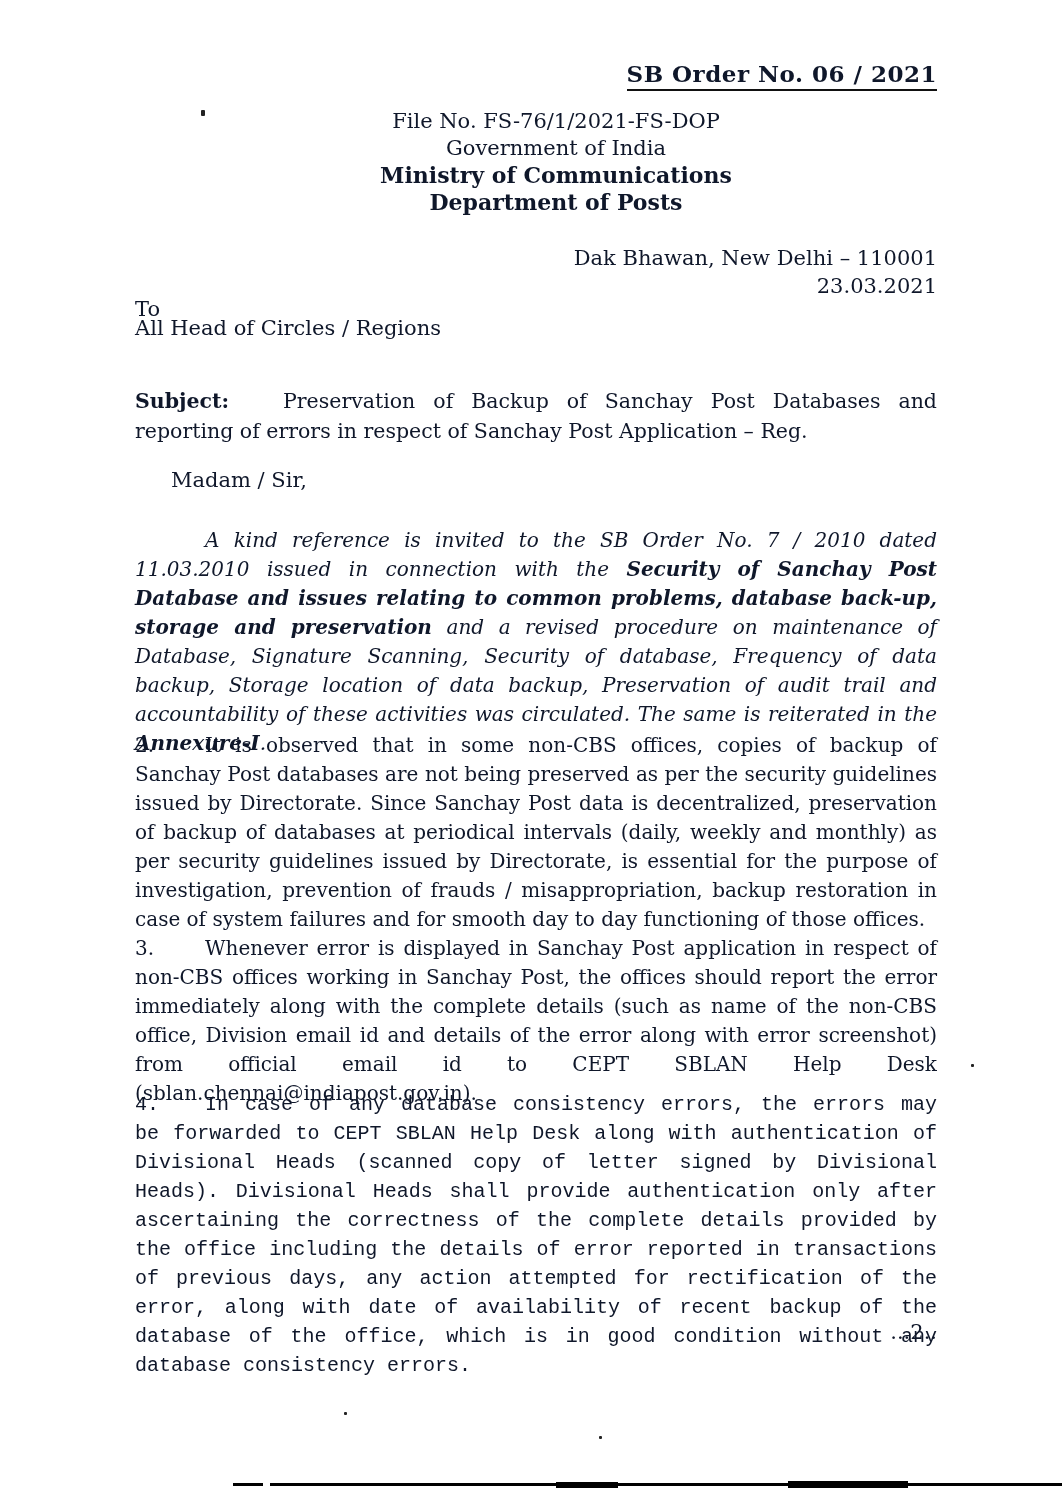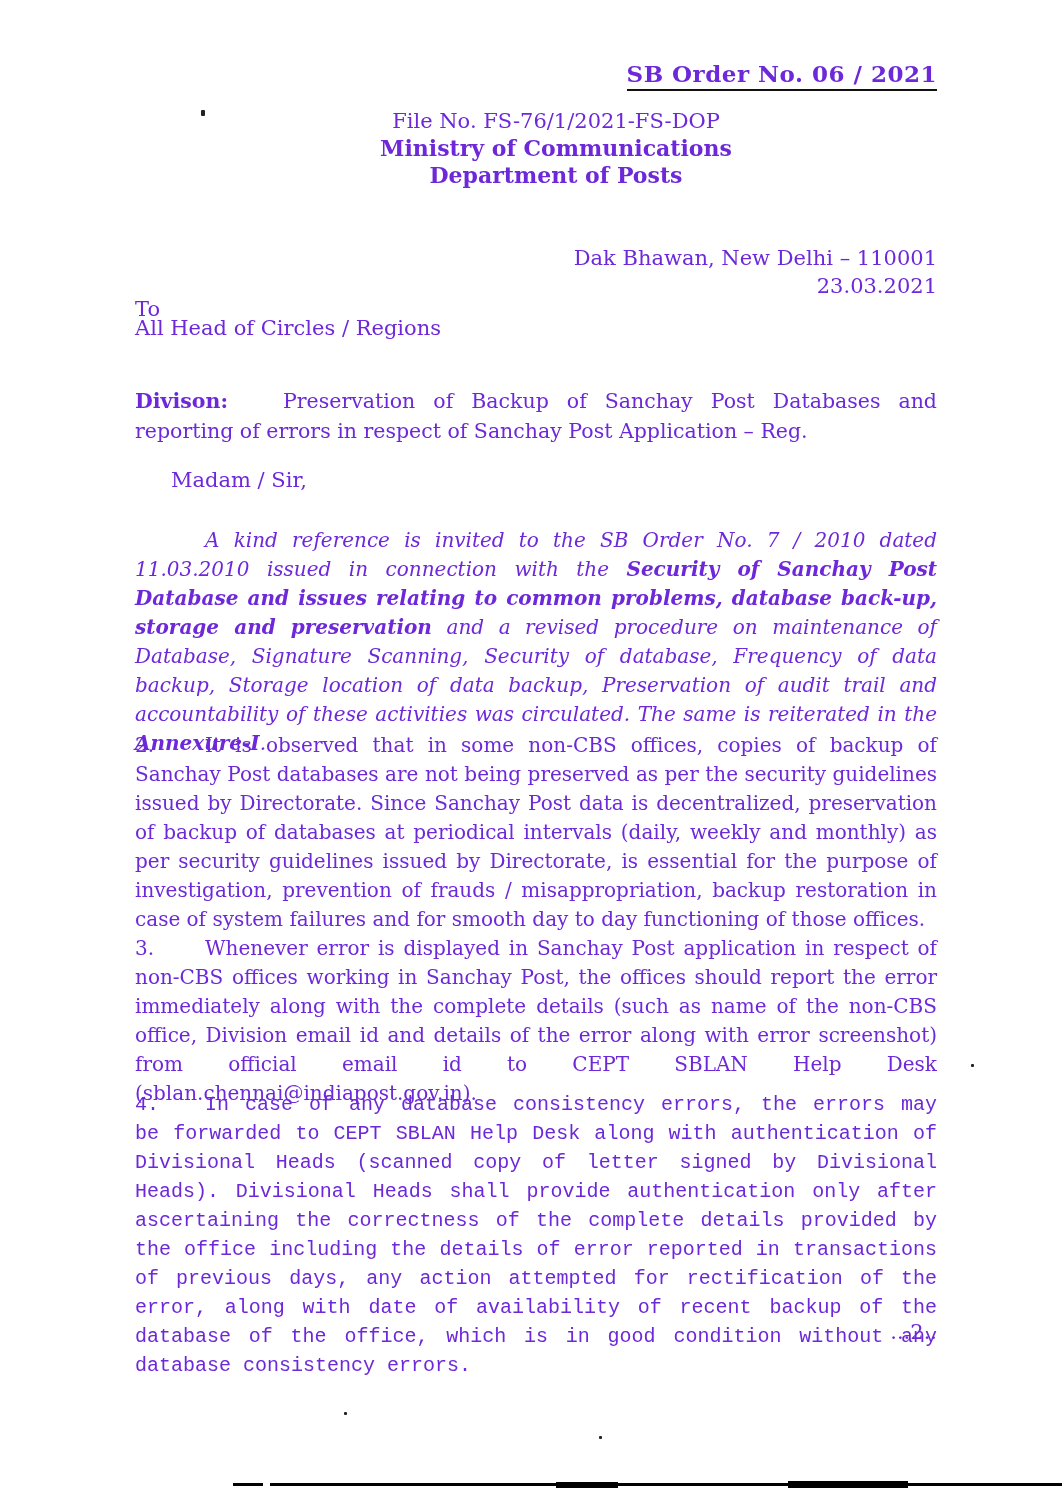--- a/index.html
+++ b/index.html
@@ -2,21 +2,21 @@
 <html><head>
 <meta charset="utf-8">
 <style>
   html,body{margin:0;padding:0;background:#e8e8e8;}
   .page{
     position:relative;
     width:1062px;height:1494px;
     background:#ffffff;
     margin:0 auto;
     font-family:"DejaVu Serif","Liberation Serif",serif;
-    color:#6d28d9;
+    color:#0f172a;
     overflow:hidden;
   }
   .content{position:absolute;left:135px;top:0;width:802px;height:100%;}
   .blk{position:absolute;width:100%;}
   .order-no{top:60px;text-align:right;font-size:23px;font-weight:bold;}
   .order-no span{border-bottom:2.5px solid #111;padding-bottom:2px;letter-spacing:.5px;}
   .letterhead{top:108px;text-align:center;font-size:21px;line-height:27px;transform:translateX(20px);}
   .letterhead .bold-line{font-weight:bold;font-size:22px;}
   .place-date{top:244px;text-align:right;font-size:21px;line-height:28px;}
   .to-label{top:297px;font-size:21px;}
@@ -49,35 +49,36 @@
 
 <div class="page">
   <div class="content">
 
     <div class="blk order-no">
       <span>SB Order No. 06 / 2021</span>
     </div>
 
     <div class="blk letterhead">
       <div>File No. FS-76/1/2021-FS-DOP</div>
+      <div>Government of India</div>
       <div class="bold-line">Ministry of Communications</div>
       <div class="bold-line">Department of Posts</div>
     </div>
 
     <div class="blk place-date">
       <div>Dak Bhawan, New Delhi – 110001</div>
       <div>23.03.2021</div>
     </div>
 
     <div class="blk to-label">To</div>
 
     <div class="blk addressee">All Head of Circles / Regions</div>
 
     <div class="blk subject">
-      <span class="subj-label">Divison:</span><span>Preservation of Backup of Sanchay Post Databases and reporting of errors in respect of Sanchay Post Application – Reg.</span>
+      <span class="subj-label">Subject:</span><span>Preservation of Backup of Sanchay Post Databases and reporting of errors in respect of Sanchay Post Application – Reg.</span>
     </div>
 
     <div class="blk salutation">Madam / Sir,</div>
 
     <div class="blk body-para para1">
       <span>A kind reference is invited to the SB Order No. 7 / 2010 dated 11.03.2010 issued in connection with the </span><span class="bold">Security of Sanchay Post Database and issues relating to common problems, database back-up, storage and preservation</span><span> and a revised procedure on maintenance of Database, Signature Scanning, Security of database, Frequency of data backup, Storage location of data backup, Preservation of audit trail and accountability of these activities was circulated. The same is reiterated in the </span><span class="bold">Annexure-I</span><span>.</span>
     </div>
 
     <div class="blk body-para para2">
       <span class="para-num">2.</span><span>It is observed that in some non-CBS offices, copies of backup of Sanchay Post databases are not being preserved as per the security guidelines issued by Directorate. Since Sanchay Post data is decentralized, preservation of backup of databases at periodical intervals (daily, weekly and monthly) as per security guidelines issued by Directorate, is essential for the purpose of investigation, prevention of frauds / misappropriation, backup restoration in case of system failures and for smooth day to day functioning of those offices.</span>

